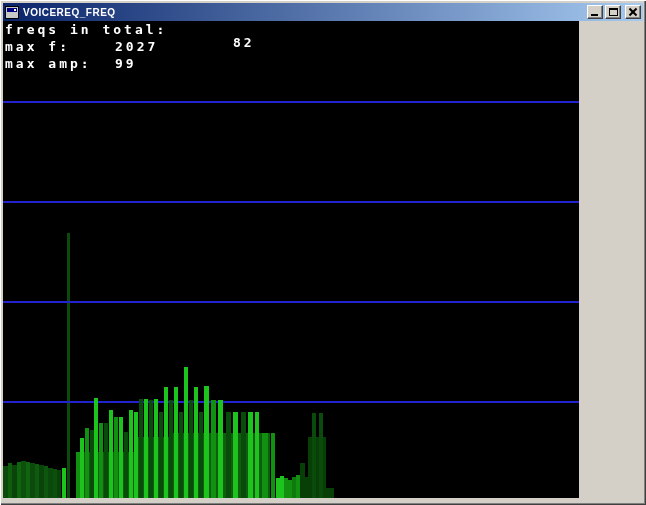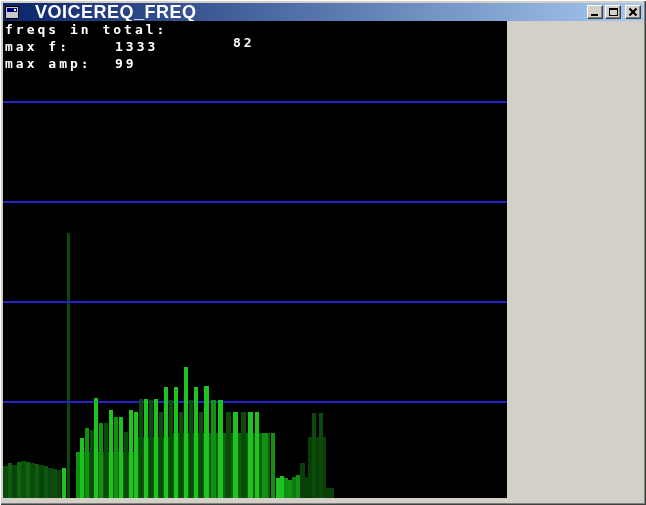--- a/index.html
+++ b/index.html
@@ -11,21 +11,21 @@
     box-shadow: inset 1px 1px 0 #ffffff, inset -1px -1px 0 #404040, inset -2px -2px 0 #808080;
     padding:3px;
   }
 
   .titlebar {
     position:absolute; left:3px; top:3px; width:640px; height:18px;
     display:flex; align-items:center; padding:0 2px;
   }
   .titlebar-title {
     flex:1; color:#ffffff; font-family:"Liberation Sans", sans-serif;
-    font-weight:bold; font-size:18px; letter-spacing:0.5px; margin-left:16px;
+    font-weight:bold; font-size:10px; letter-spacing:0.5px; margin-left:4px;
     white-space:nowrap; overflow:hidden;
   }
 
   .win-icon { width:14px; height:13px; background:#c8c8c8; border:1px solid #000; position:relative; flex:none; }
   .win-icon .strip { position:absolute; left:1px; top:1px; right:1px; height:4px; background:#000080; }
   .win-icon .strip::after { content:""; position:absolute; right:1px; top:1px; width:2px; height:2px; background:#fff; }
 
   .tb-btn {
     width:16px; height:14px; background:#d4d0c8; flex:none; margin-left:2px;
     border:1px solid; border-color:#ffffff #404040 #404040 #ffffff;
@@ -35,21 +35,21 @@
   .tb-btn.close { margin-left:4px; }
   .glyph-min { position:absolute; left:3px; bottom:2px; width:7px; height:2px; background:#000; }
   .glyph-max { position:absolute; left:3px; top:2px; width:9px; height:8px; border:1px solid #000; border-top:2px solid #000; }
   .glyph-x::before, .glyph-x::after {
     content:""; position:absolute; left:2px; top:5px; width:10px; height:2px; background:#000;
   }
   .glyph-x::before { transform:rotate(45deg); }
   .glyph-x::after  { transform:rotate(-45deg); }
 
   .client {
-    position:absolute; left:3px; top:21px; width:504px; height:477px;
+    position:absolute; left:3px; top:21px; width:576px; height:477px;
     background:#000000; overflow:hidden;
   }
 
   .stat {
     position:absolute; color:#ffffff; font-family:"DejaVu Sans Mono", monospace;
     font-weight:bold; font-size:13px; line-height:14px; letter-spacing:3px; white-space:pre;
   }
   .legend-text { letter-spacing:0.05px; }
 
   #chart { position:absolute; left:0; top:0; width:640px; height:477px; }
@@ -147,19 +147,19 @@
         <div class="bar" style="left: 297px; width: 5px; top: 442px; height: 35px; background: rgb(7, 63, 7);"></div>
         <div class="bar" style="left: 302px; width: 3px; top: 456px; height: 21px; background: rgb(7, 63, 7);"></div>
         <div class="bar" style="left: 309px; width: 4px; top: 392px; height: 85px; background: rgb(10, 74, 10);"></div>
         <div class="bar" style="left: 316px; width: 4px; top: 392px; height: 85px; background: rgb(10, 74, 10);"></div>
       </div>
 
     <div class="stat" style="left:2px;  top:2px;">freqs in total:</div>
     <div class="stat" style="left:230px;top:15px;">82</div>
 
     <div class="stat" style="left:2px;  top:19px;">max f:</div>
-    <div class="stat" style="left:112px;top:19px;">1333</div>
+    <div class="stat" style="left:112px;top:19px;">2027</div>
 
     <div class="stat" style="left:2px;  top:36px;">max amp:</div>
     <div class="stat" style="left:112px;top:36px;">99</div>
 
   </div>
 </div>
 
 </body></html>

